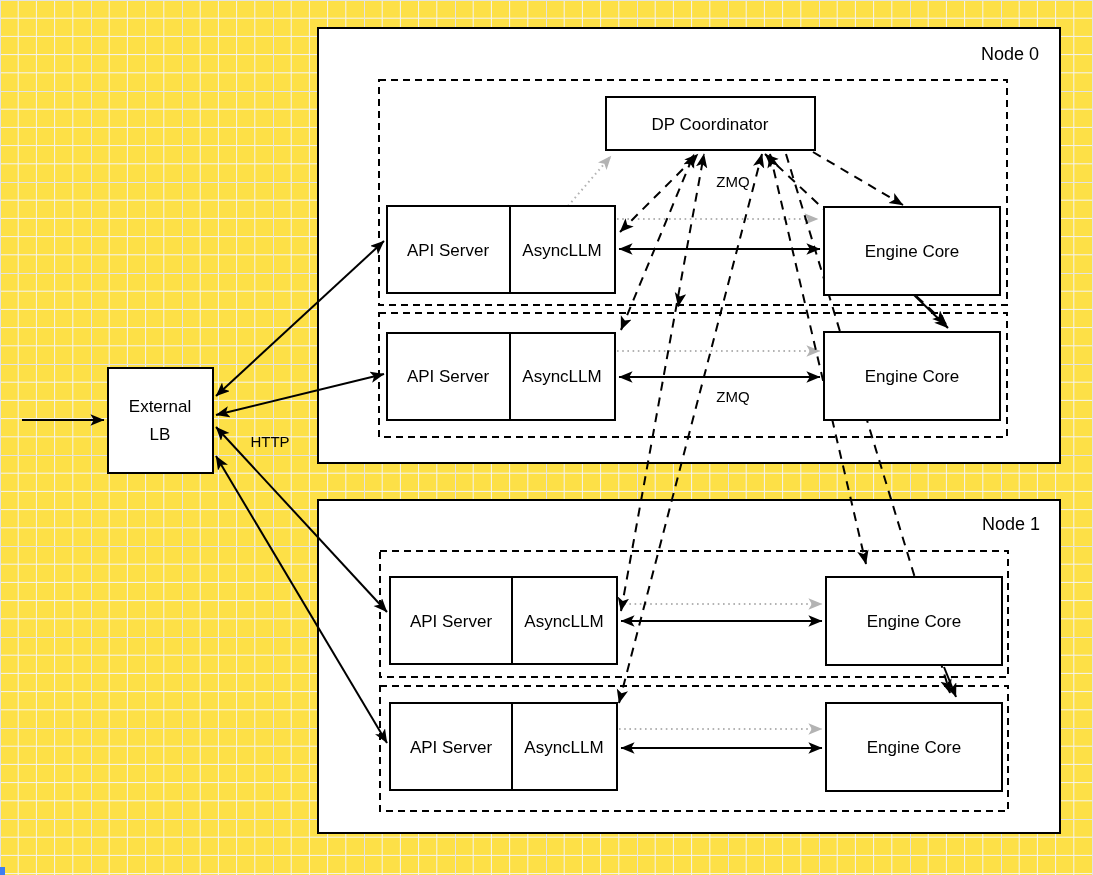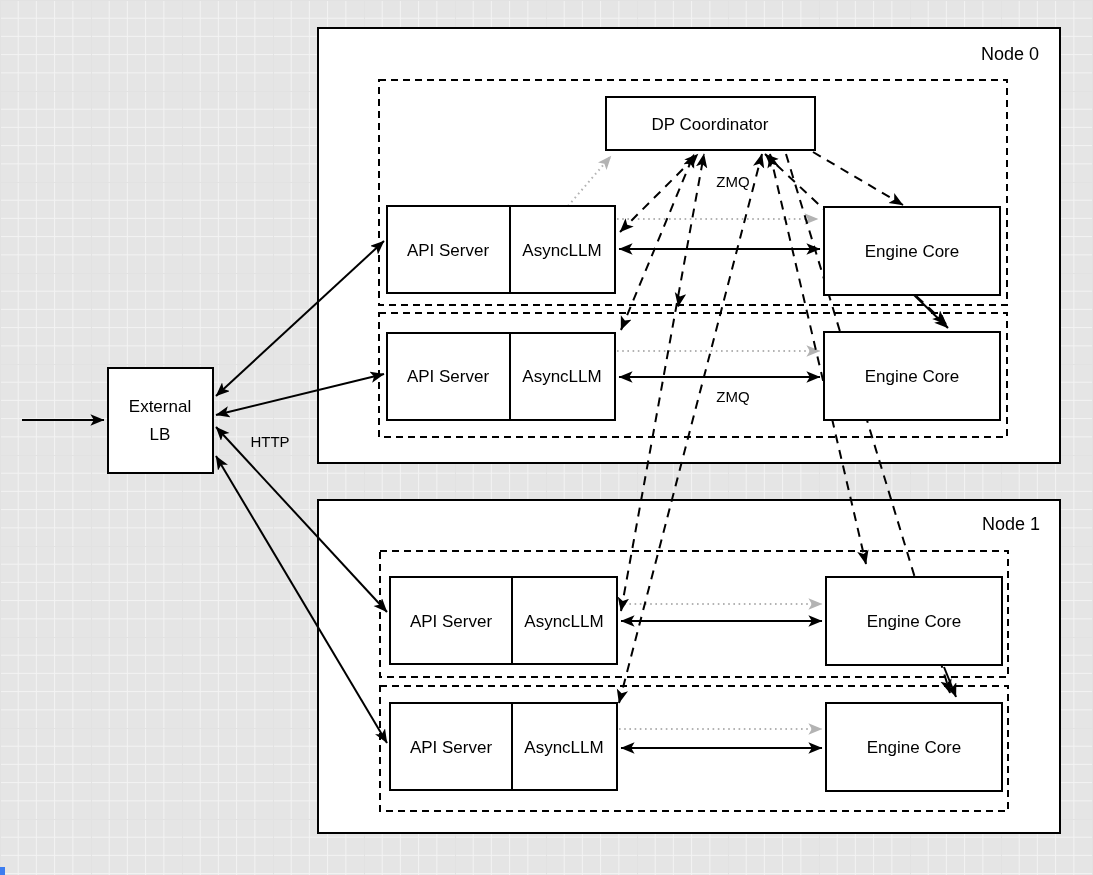--- a/index.html
+++ b/index.html
@@ -1,16 +1,16 @@
 <!DOCTYPE html>
 <html><head>
 <meta charset="utf-8">
 <style>
   html,body{margin:0;padding:0;background:#ffffff;}
-  .canvas-wrap{position:relative;width:1093px;height:875px;overflow:hidden;background:#e5e5e5;}
+  .canvas-wrap{position:relative;width:1093px;height:875px;overflow:hidden;background:#fde047;}
   svg{display:block;}
   text{font-family:"Liberation Sans","DejaVu Sans",sans-serif;fill:#000;}
   .t17{font-size:17px;}
   .t15{font-size:15px;}
   .t18{font-size:18px;}
   .mid{text-anchor:middle;}
   .box{fill:#ffffff;stroke:#000000;stroke-width:2;}
   .nodebox{fill:#ffffff;stroke:#000000;stroke-width:2;}
   .cont{fill:none;stroke:#000000;stroke-width:2;stroke-dasharray:7 5;}
   .sl{stroke:#000000;stroke-width:2;fill:none;}

